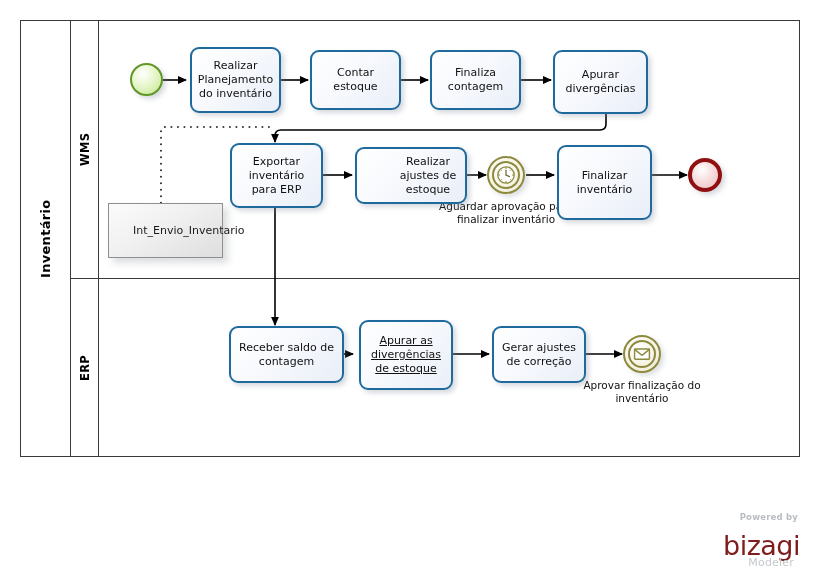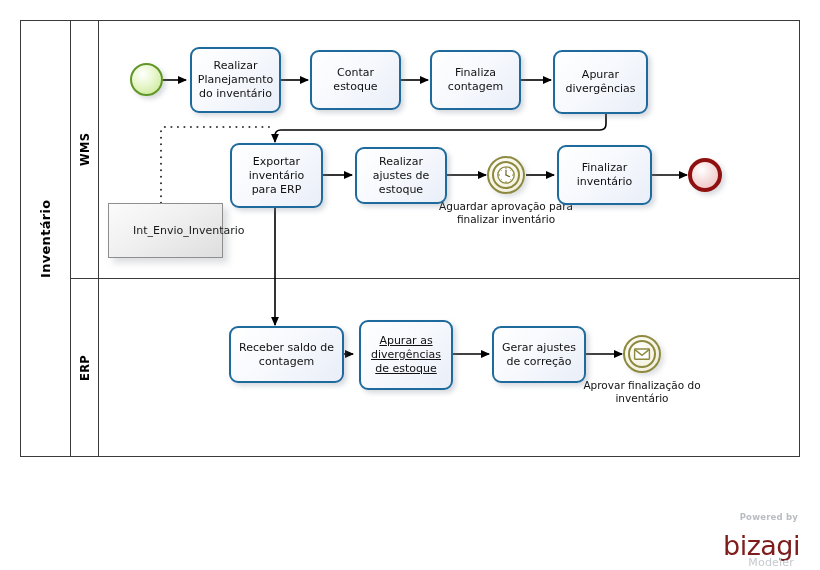--- a/index.html
+++ b/index.html
@@ -297,25 +297,25 @@
   </div>
 
   <div class="task" style="left:553px; top:50px; width:95px; height:64px;">
     <span class="task-label">Apurar divergências</span>
   </div>
 
   <div class="task" style="left:230px; top:143px; width:93px; height:65px;">
     <span class="task-label">Exportar inventário para ERP</span>
   </div>
 
-  <div class="task" style="left:355px; top:147px; width:92px; height:57px;">
+  <div class="task" style="left:355px; top:147px; width:112px; height:57px;padding-left:38px;">
     <span class="task-label">Realizar ajustes de estoque</span>
   </div>
 
-  <div class="task" style="left:557px; top:145px; width:95px; height:60px;">
+  <div class="task" style="left:557px; top:145px; width:95px; height:75px;">
     <span class="task-label">Finalizar inventário</span>
   </div>
 
   <div class="task" style="left:229px; top:326px; width:115px; height:57px;">
     <span class="task-label">Receber saldo de contagem</span>
   </div>
 
   <div class="task" style="left:359px; top:320px; width:94px; height:70px;text-decoration:underline;">
     <span class="task-label">Apurar as divergências de estoque</span>
   </div>

